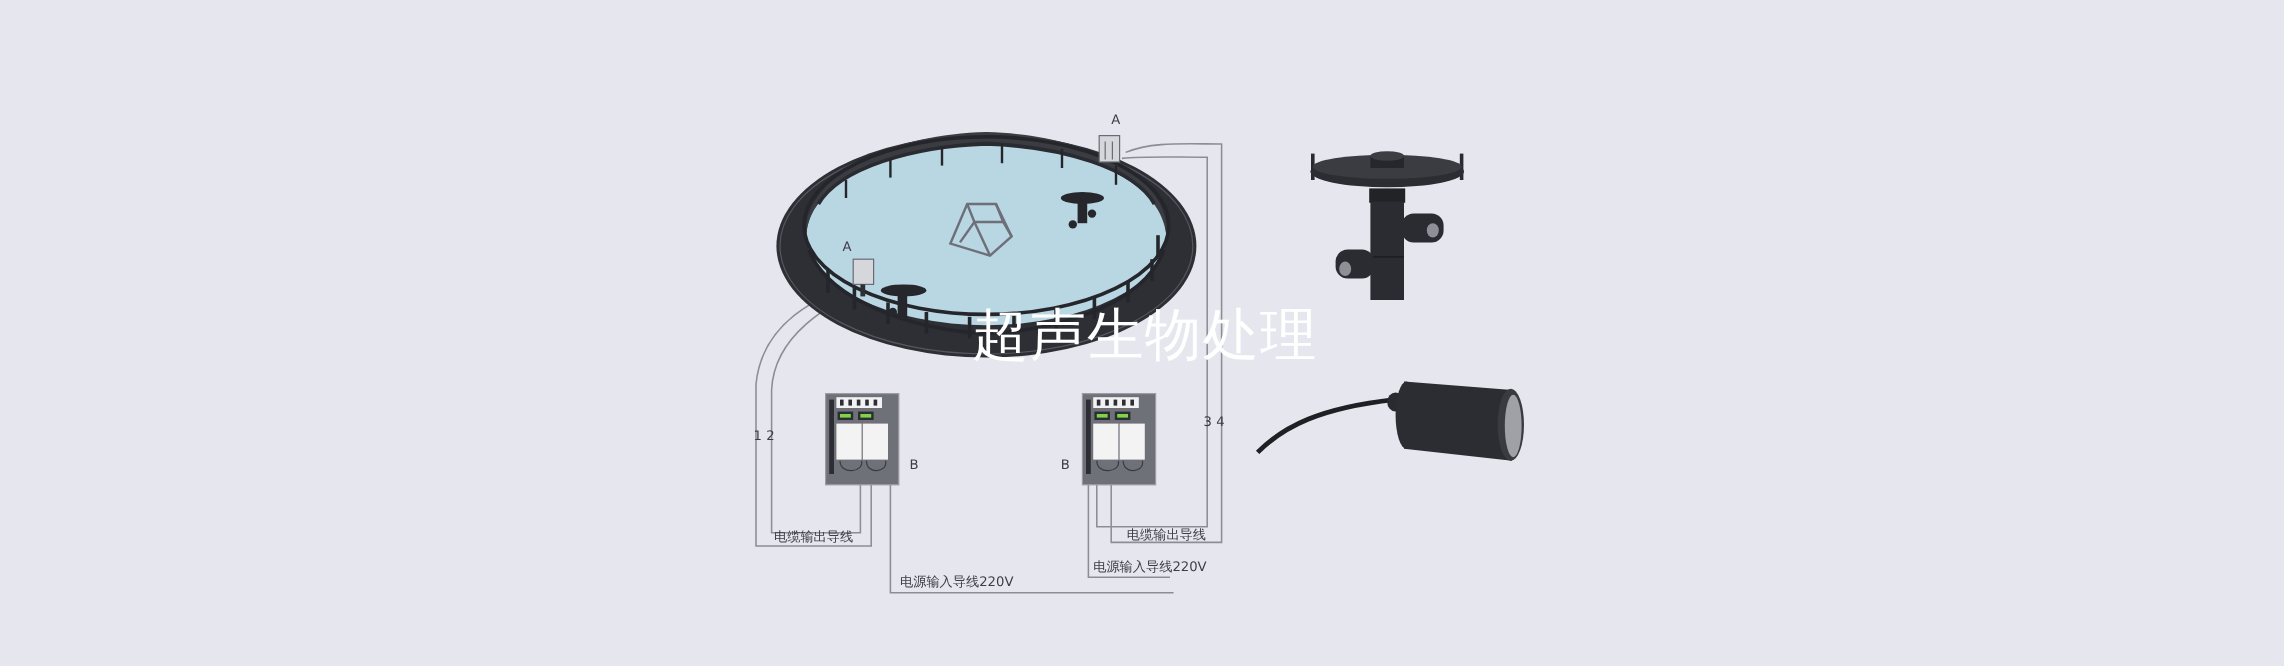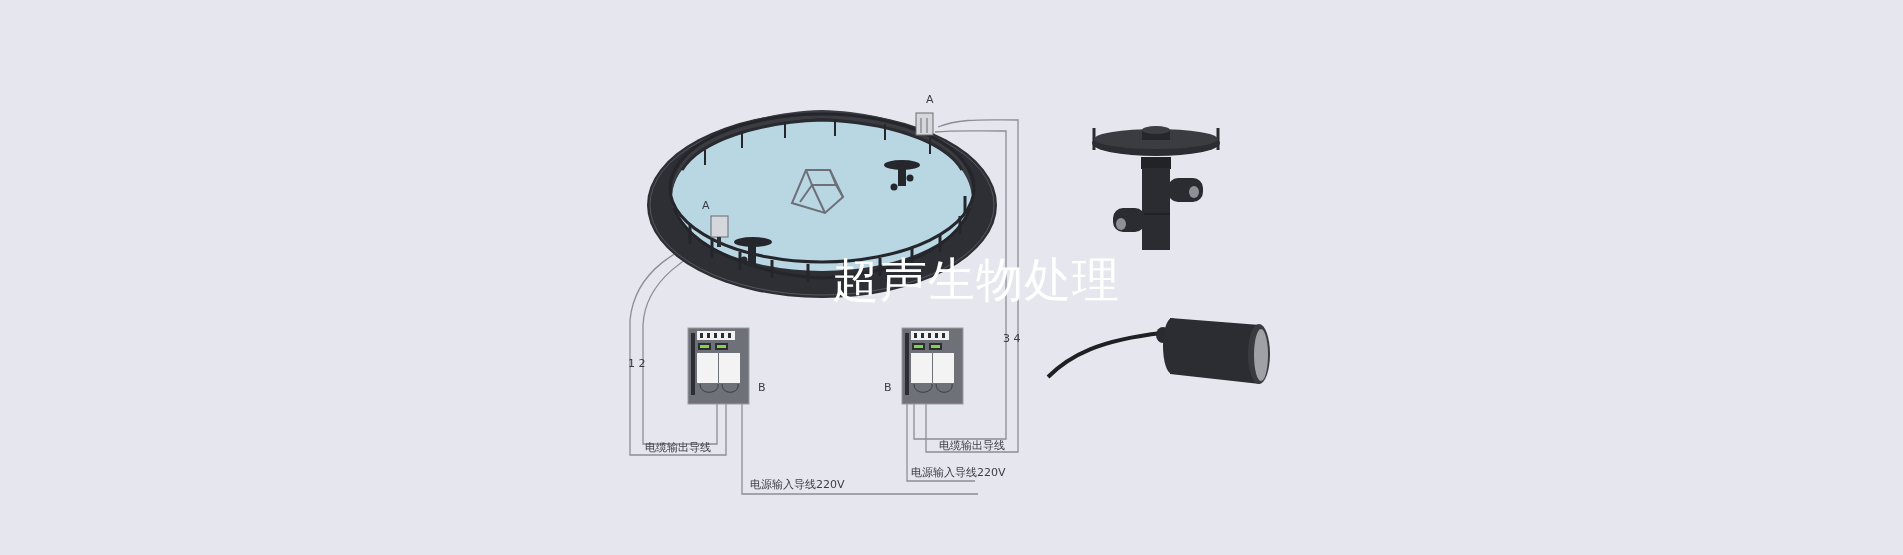--- a/index.html
+++ b/index.html
@@ -1,19 +1,19 @@
 <!DOCTYPE html>
 <html><head>
 <meta charset="utf-8">
 <style>
   html, body { margin:0; padding:0; }
   body { width:1903px; height:555px; background:#e6e7ee; position:relative; overflow:hidden;
          font-family:"DejaVu Sans", sans-serif; }
   .stage { position:absolute; left:0; top:0; width:1903px; height:555px; }
-  .title { position:absolute; left:832px; top:250px; font-size:47px; color:#ffffff;
+  .title { position:absolute; left:810px; top:250px; font-size:47px; color:#ffffff;
            letter-spacing:1px; font-family:"DejaVu Sans", sans-serif; white-space:nowrap; line-height:60px; }
   .lbl { position:absolute; font-size:11px; color:#3b3d44; white-space:nowrap; }
 </style>
 </head>
 <body>
 
 <div class="stage">
 <svg width="1903" height="555" viewBox="0 0 1903 555" xmlns="http://www.w3.org/2000/svg">
 
   <g fill="none" stroke="#8c8e96" stroke-width="1.3">
@@ -168,21 +168,21 @@
     <ellipse cx="1172" cy="346" rx="9" ry="28" fill="#2c2d32"></ellipse>
     <ellipse cx="1259" cy="354" rx="11" ry="30" fill="#3a3b40"></ellipse>
     <ellipse cx="1261" cy="355" rx="7" ry="26" fill="#9fa1a7"></ellipse>
   </g>
 </svg>
 
   
   <div class="lbl" style="left:926px; top:93px;">A</div>
   <div class="lbl" style="left:702px; top:199px;">A</div>
   <div class="lbl" style="left:628px; top:345px;margin-top:12px;">1 2</div>
-  <div class="lbl" style="left:1003px; top:332px;">3 4</div>
+  <div class="lbl" style="left:1003px; top:345px;">3 4</div>
   <div class="lbl" style="left:758px; top:381px;">B</div>
   <div class="lbl" style="left:884px; top:381px;">B</div>
   <div class="lbl" style="left:645px; top:440px;">电缆输出导线</div>
   <div class="lbl" style="left:939px; top:438px;">电缆输出导线</div>
   <div class="lbl" style="left:750px; top:477px;">电源输入导线220V</div>
   <div class="lbl" style="left:911px; top:465px;">电源输入导线220V</div>
 
   <div class="title">超声生物处理</div>
 </div>
 

